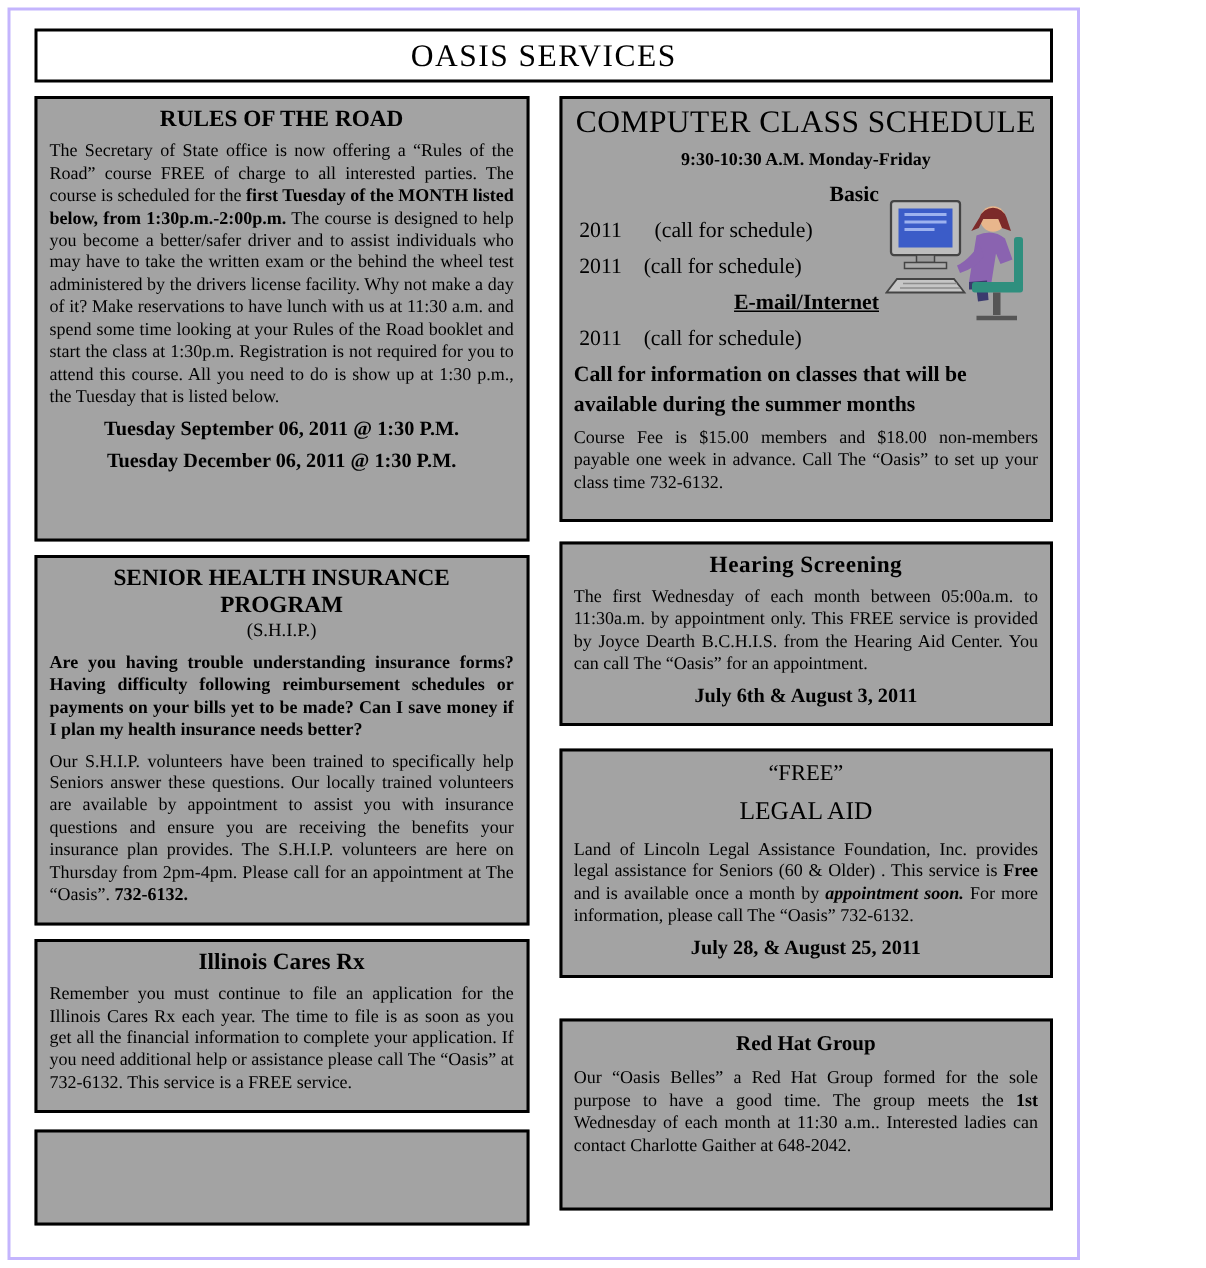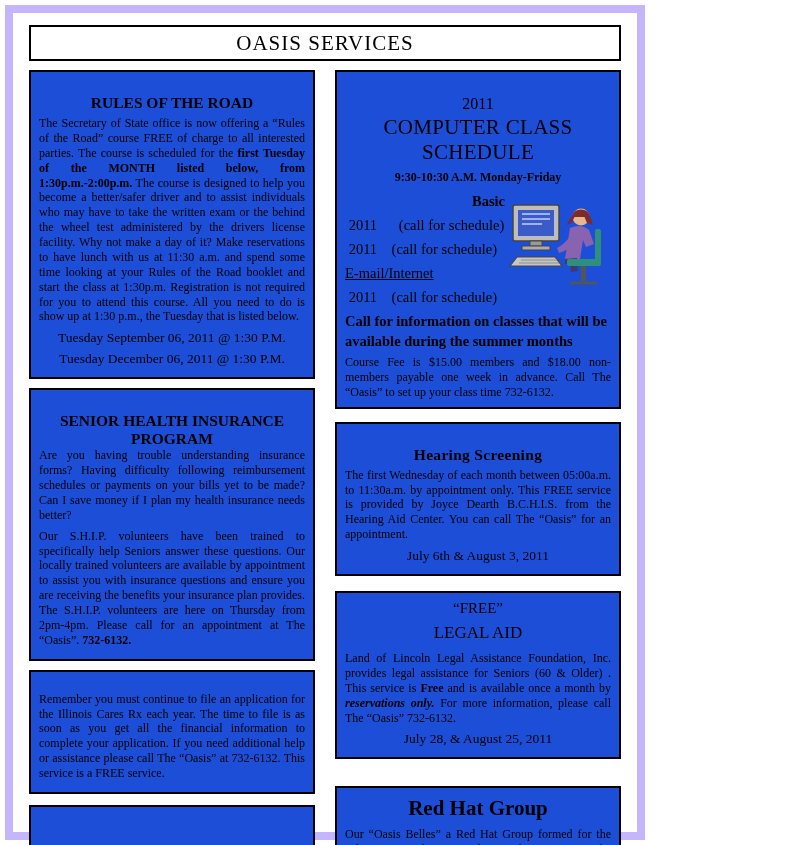--- a/index.html
+++ b/index.html
@@ -5,84 +5,84 @@
   * { box-sizing: border-box; }
   html, body { margin: 0; padding: 0; }
   body {
     width: 804px; height: 845px;
     background: #ffffff;
     font-family: "Liberation Serif", "DejaVu Serif", serif;
     color: #000;
     overflow: hidden;
   }
   .page {
-    width: 640px; height: 835px;
+    width: 715px; height: 835px;
     margin: 5px;
-    border: 8px solid #c4b5fd;
+    border: 2px solid #c4b5fd;
     padding: 12px 16px 8px;
   }
   .header-box {
     border: 2px solid #000;
     height: 36px;
     display: flex; align-items: center; justify-content: center;
     margin-bottom: 9px;
   }
   .header-box h1 {
     margin: 0;
     font-size: 21px; font-weight: 400; letter-spacing: 1px;
   }
   .cols { display: flex; gap: 20px; }
   .col { flex: 1; min-width: 0; display: flex; flex-direction: column; }
   .box {
     border: 2px solid #000;
-    padding: 20px 8px 5px;
+    padding: 3px 8px 5px;
     margin-bottom: 9px;
-    background: #1d4ed8;
+    background: #a3a3a3;
   }
   .sec-title {
     font-size: 15.5px; font-weight: 700; text-align: center;
     margin: 2px 0 4px;
   }
   p { margin: 0 0 6px; }
   .just { font-size: 12px; line-height: 1.24; text-align: justify; }
   .center { text-align: center; }
-  .bold { font-weight: 400; }
+  .bold { font-weight: 700; }
   .date { font-size: 13.5px; margin: 2px 0 5px; }
 
   
   .rules  { min-height: 297px; }
   .ship   { min-height: 243px; }
   .ship .sec-title { margin-bottom: 0; }
   .ship-sub { text-align: center; font-size: 12.5px; margin-bottom: 6px; }
   .cares  { min-height: 107px; }
   .trivia { min-height: 64px; margin-top: 2px; padding-top: 6px; }
 
   
   .computer { min-height: 284px; }
   .year   { font-size: 16px; margin: 3px 0 2px; }
   .ctitle { font-size: 21px; margin: 0 0 5px; letter-spacing: .3px; }
   .ctime  { font-size: 12px; font-weight: 700; margin: 0 0 8px; }
   .sched-flex { display: flex; align-items: flex-start; }
   .sched-rows { flex: 1; font-size: 14.5px; }
   .srow { white-space: pre-wrap; margin: 0 0 7px; }
   .row-label { font-weight: 700; text-align: right; }
-  .email-label { font-weight: 400; text-decoration: underline; }
+  .email-label { font-weight: 700; text-decoration: underline; text-align: right; }
   .clipart { width: 102px; height: 94px; flex: 0 0 auto; margin: 2px 0 0 4px; }
   .note { font-weight: 700; font-size: 14.5px; margin: 0 0 3px; }
   .fee { margin-top: 5px; margin-bottom: 2px; }
 
   .hearing { min-height: 122px; margin-top: 4px; }
   .hearing .sec-title { letter-spacing: .3px; }
 
   .legal { min-height: 150px; margin-top: 6px; padding-top: 7px; }
   .legal-free  { font-size: 15px; margin-bottom: 6px; }
   .legal-title { font-size: 17px; margin-bottom: 8px; }
 
   .redhat { min-height: 128px; margin-top: 18px; padding-top: 6px; }
-  .redhat-title { font-size: 21px; font-weight: 700; text-align: center; margin: 2px 0 6px; }
+  .redhat-title { font-size: 14px; font-weight: 700; text-align: center; margin: 2px 0 6px; }
 </style>
 </head>
 <body>
 
 <div class="page">
 
   <div class="header-box">
     <h1>OASIS SERVICES</h1>
   </div>
 
@@ -92,40 +92,41 @@
 
       <section class="box rules">
         <h2 class="sec-title">RULES OF THE ROAD</h2>
         <p class="just"><span>The Secretary of State office is now offering a “Rules of the Road” course FREE of charge to all interested parties.  The course is scheduled for the </span><b>first Tuesday of the MONTH listed below, from 1:30p.m.-2:00p.m.</b><span>   The course is designed to help you become a better/safer driver and to assist individuals who may have to take the written exam or the behind the wheel test administered by the drivers license facility.  Why not make a day of it?  Make reservations to have lunch with us at 11:30 a.m. and spend some time looking at your Rules of the Road booklet and start the class at 1:30p.m.  Registration is not required for you to attend this course.  All you need to do is show up at 1:30 p.m., the Tuesday that is listed below.</span></p>
         <p class="date center bold">Tuesday September 06, 2011 @ 1:30 P.M.</p>
         <p class="date center bold">Tuesday December 06, 2011 @ 1:30 P.M.</p>
       </section>
 
       <section class="box ship">
         <h2 class="sec-title">SENIOR HEALTH INSURANCE PROGRAM</h2>
+        <div class="ship-sub">(S.H.I.P.)</div>
         <p class="just bold">Are you having trouble understanding insurance forms?  Having difficulty following reimbursement schedules or payments on your bills yet to be made?  Can I save money if I plan my health insurance needs better?</p>
         <p class="just"><span>Our S.H.I.P. volunteers have been trained to specifically help Seniors answer these questions.  Our locally trained volunteers are available by appointment to assist you with insurance questions and ensure you are receiving the benefits your insurance plan provides.  The S.H.I.P.  volunteers are here on Thursday from  2pm-4pm.  Please call for an appointment at The “Oasis”.  </span><b>732-6132.</b></p>
       </section>
 
       <section class="box cares">
+        <h2 class="sec-title">Illinois Cares Rx</h2>
         <p class="just">Remember you must continue to file an application for the Illinois Cares Rx each year.  The time to file is as soon as you get all the financial information to complete your application.  If you need additional help or assistance please call The “Oasis” at 732-6132.  This service is a FREE service.</p>
       </section>
 
       <section class="box trivia">
         
         
         
       </section>
 
     </div>
 
     <div class="col">
 
       <section class="box computer">
-        <div class="year center">2011</div>
         <div class="ctitle center">COMPUTER CLASS  SCHEDULE</div>
         <div class="ctime center">9:30-10:30 A.M. Monday-Friday</div>
         <div class="sched-flex">
           <div class="sched-rows">
             <div class="srow row-label">Basic</div>
             <div class="srow"> 2011      (call for schedule)</div>
             <div class="srow"> 2011    (call for schedule)</div>
             <div class="srow email-label">E-mail/Internet</div>
             <div class="srow"> 2011    (call for schedule)</div>
           </div>
@@ -167,21 +168,21 @@
 
       <section class="box hearing">
         <h2 class="sec-title">Hearing  Screening</h2>
         <p class="just">The first Wednesday of each month between 05:00a.m. to 11:30a.m. by appointment only.   This FREE service is provided by Joyce Dearth B.C.H.I.S. from the Hearing Aid Center.  You can call The “Oasis” for an appointment.</p>
         <p class="date center bold">July 6th   &amp;   August 3, 2011</p>
       </section>
 
       <section class="box legal">
         <div class="center legal-free">“FREE”</div>
         <div class="center legal-title">LEGAL AID</div>
-        <p class="just"><span>Land of Lincoln Legal Assistance Foundation, Inc. provides legal assistance for Seniors (60 &amp; Older) . This service is </span><b>Free</b><span> and is available once a month by </span><b><i>reservations only.</i></b><span>  For more information, please call The “Oasis” 732-6132.</span></p>
+        <p class="just"><span>Land of Lincoln Legal Assistance Foundation, Inc. provides legal assistance for Seniors (60 &amp; Older) . This service is </span><b>Free</b><span> and is available once a month by </span><b><i>appointment soon.</i></b><span>  For more information, please call The “Oasis” 732-6132.</span></p>
         <p class="date center bold">July  28, &amp; August 25, 2011</p>
       </section>
 
       <section class="box redhat">
         <h2 class="redhat-title">Red Hat Group</h2>
         <p class="just"><span>Our “Oasis Belles” a Red Hat Group formed for the sole purpose to have a good time.  The group meets the </span><b>1st</b><span> Wednesday of each month at 11:30 a.m..  Interested  ladies can contact Charlotte Gaither at 648-2042.</span></p>
 
       </section>
 
     </div>

